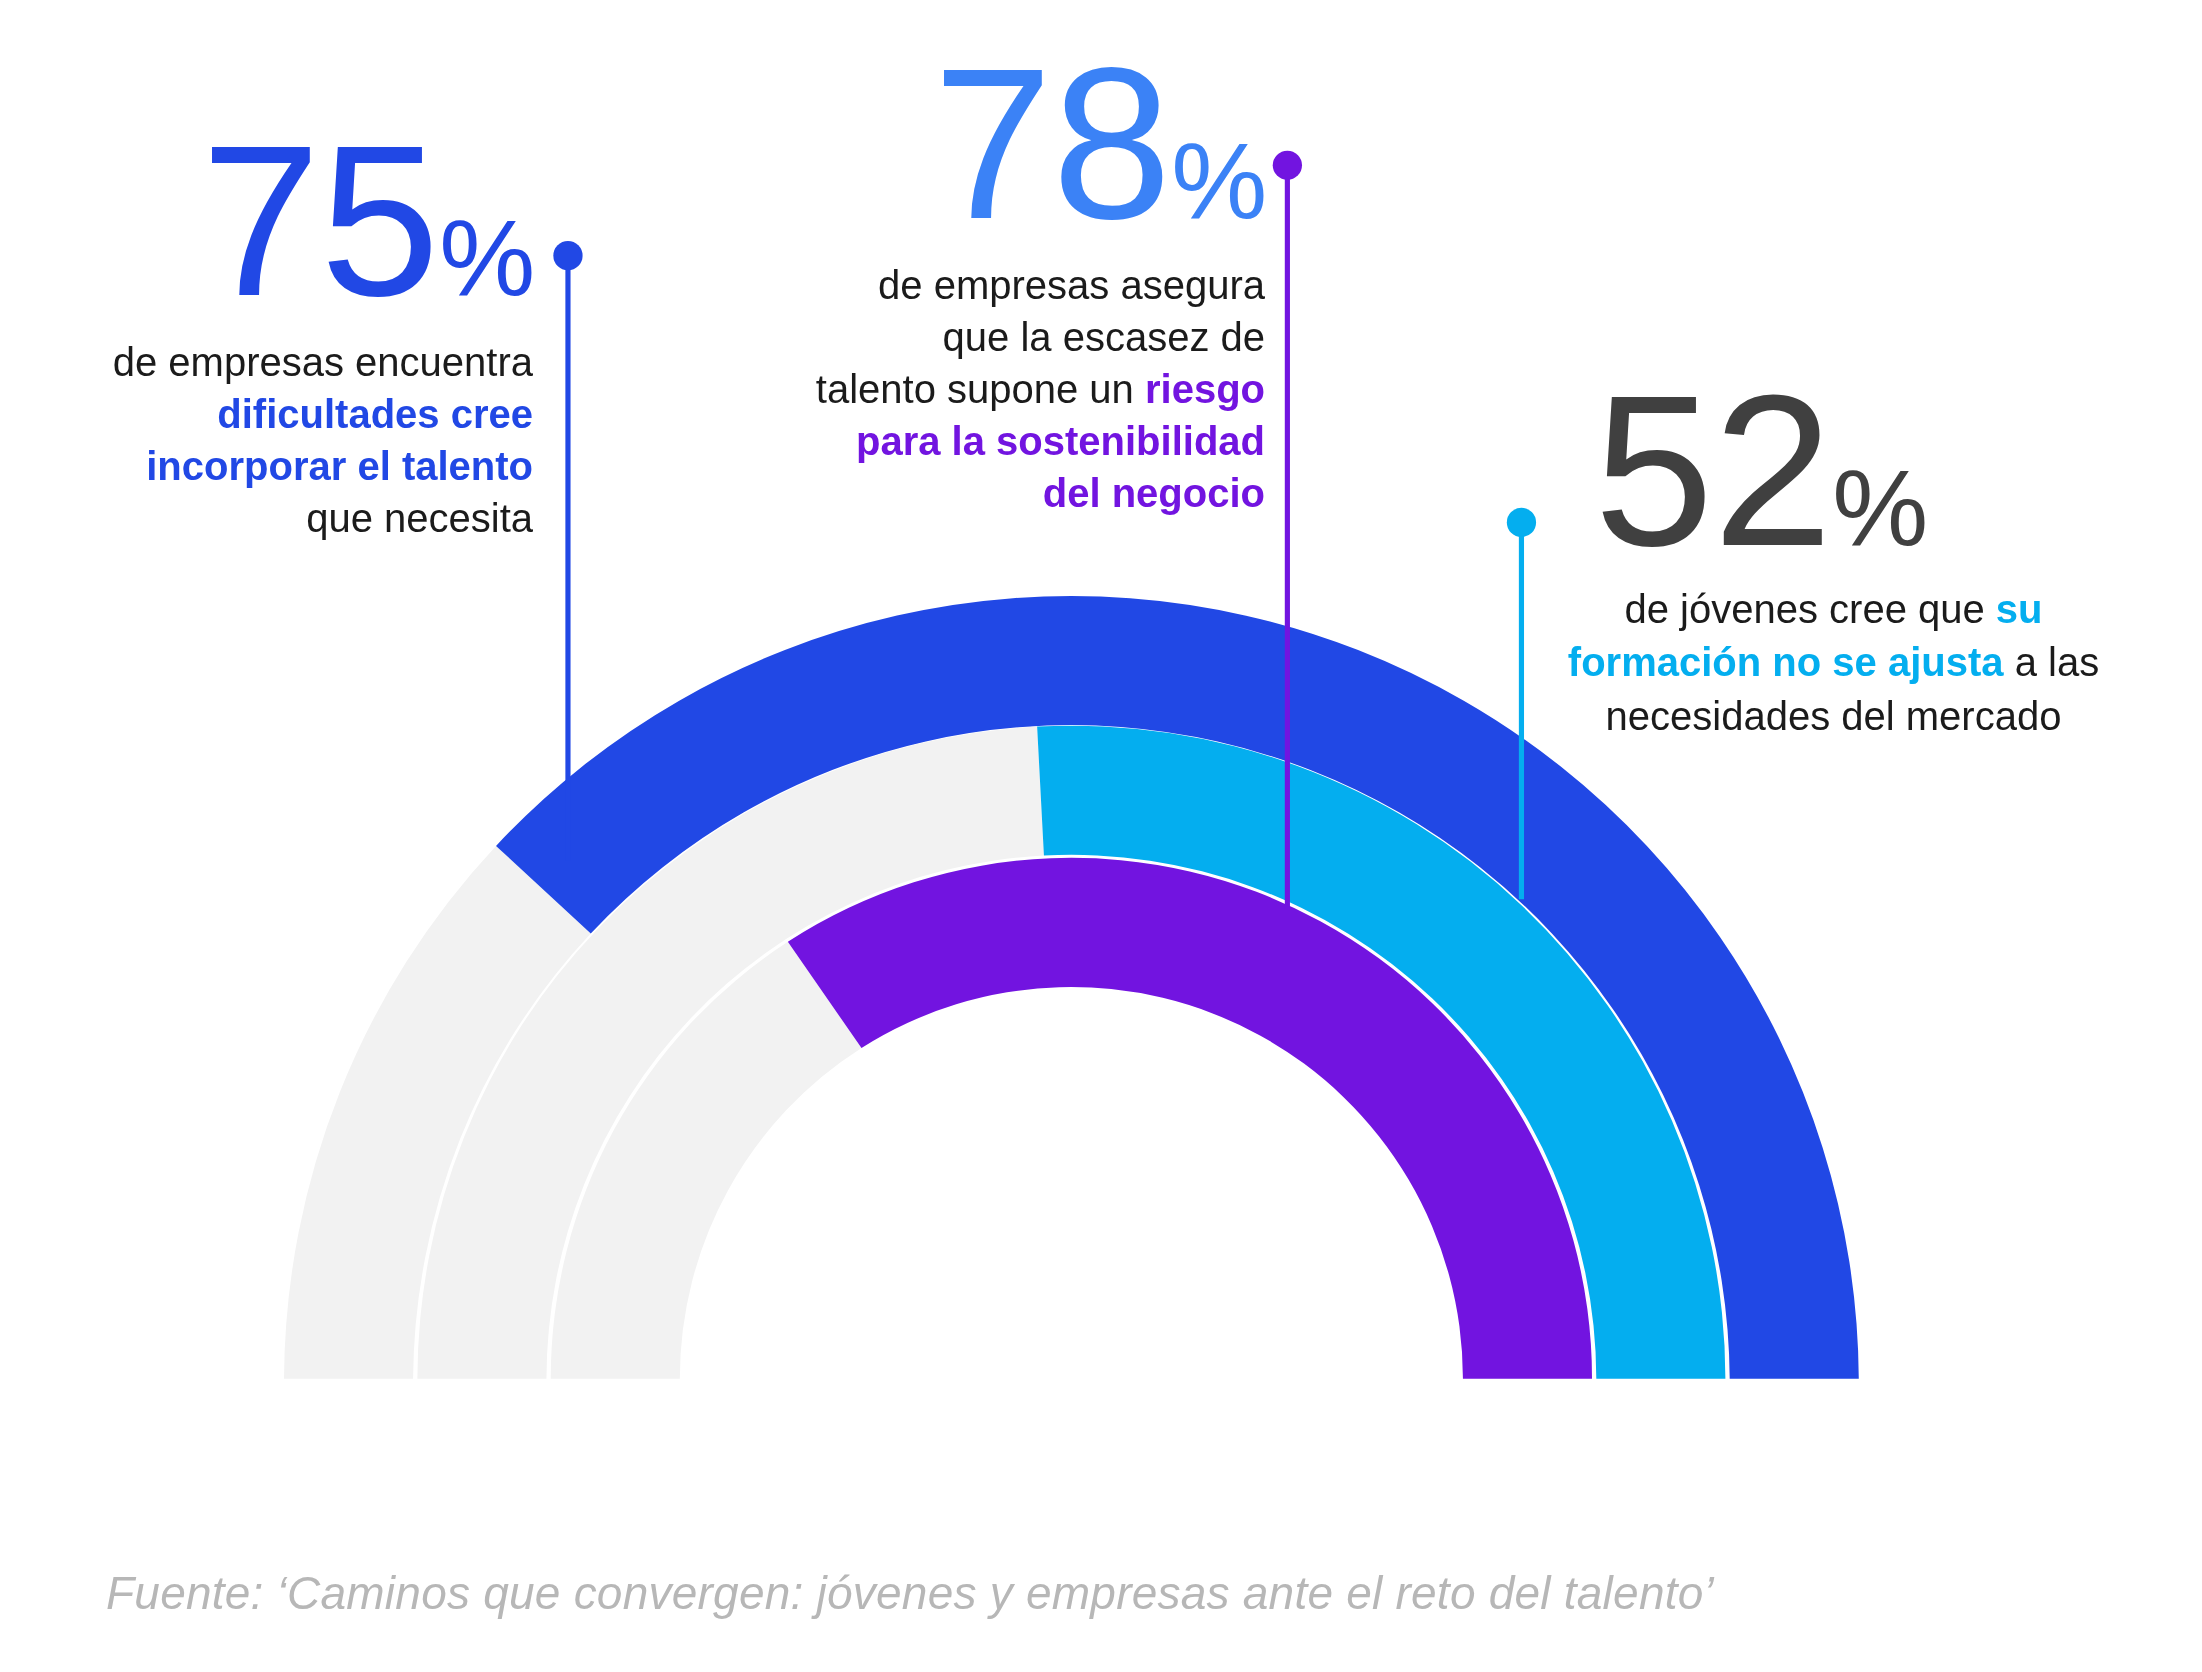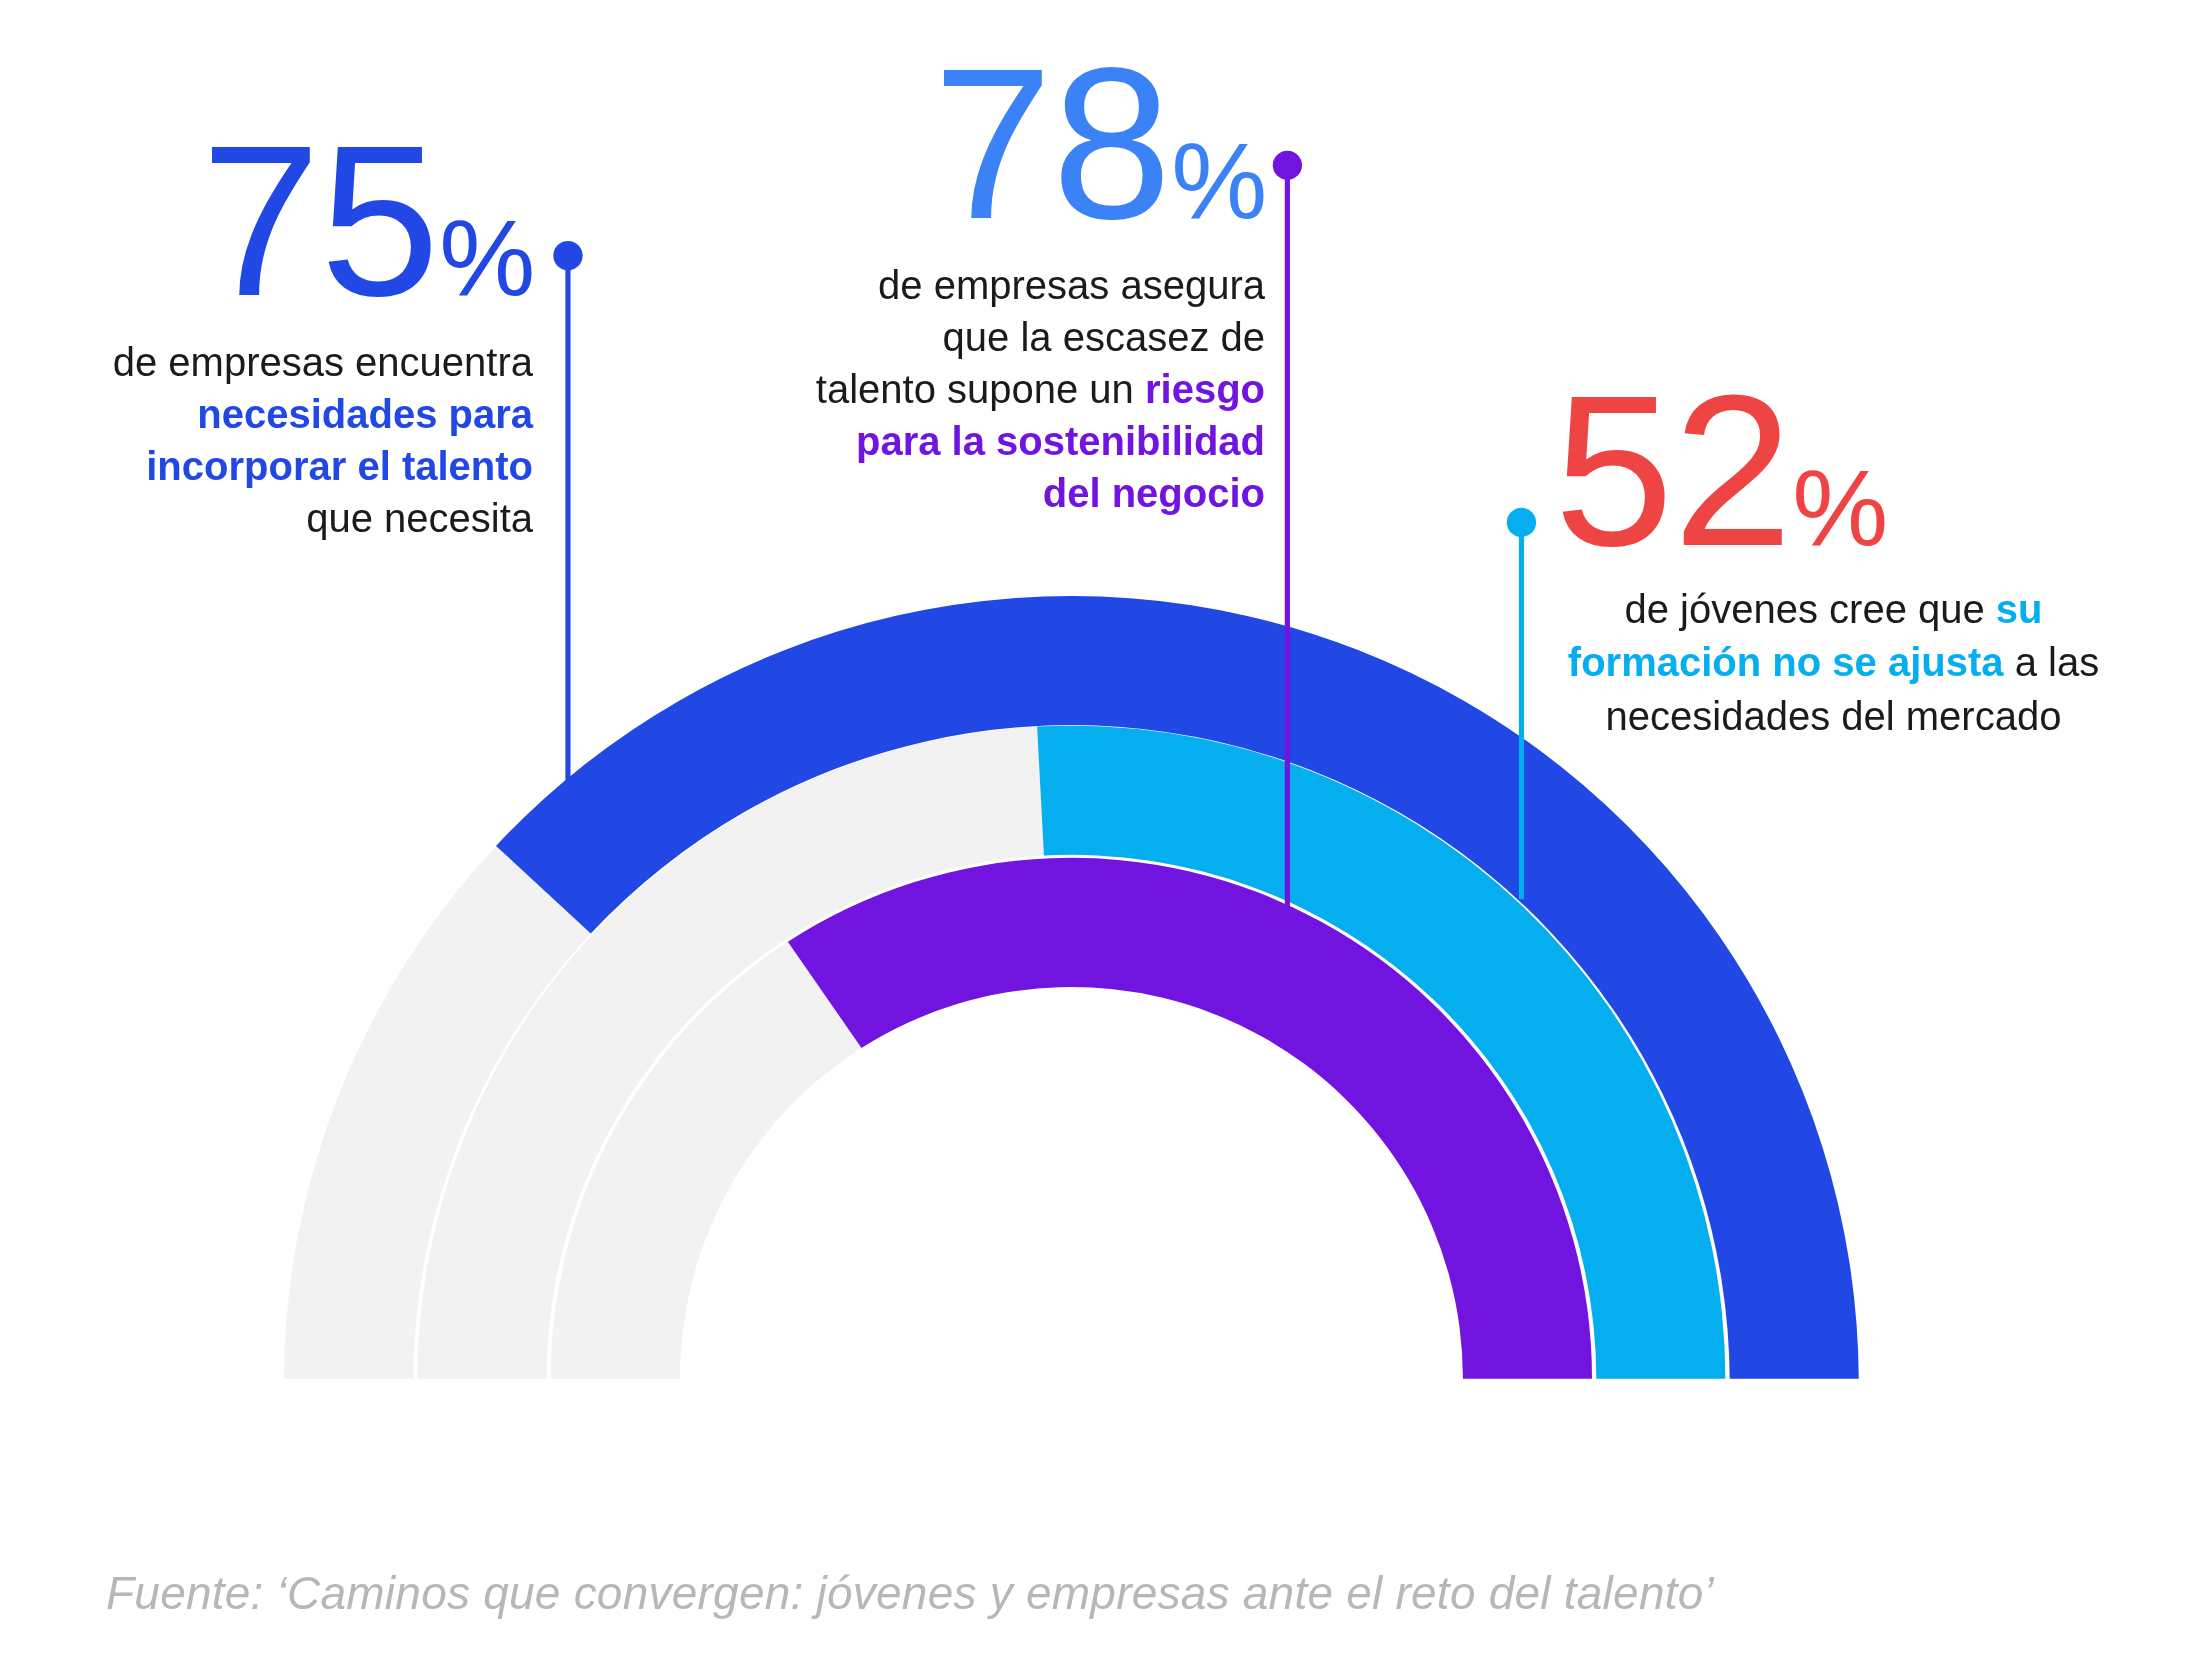--- a/index.html
+++ b/index.html
@@ -36,21 +36,21 @@
   #c-75 .big{color:#2148E5;}
   #c-75 b{color:#2148E5;}
 
   
   #c-78{left:740px;top:52px;width:525px;text-align:right;}
   #c-78 .big{color:#3b82f6;}
   #c-78 b{color:#7214E0;}
 
   
   #c-52{left:1554px;top:379px;width:559px;text-align:left;}
-  #c-52 .big{color:#ef4444;}
+  #c-52 .big{color:#404040;margin-left:40px;}
   #c-52 b{color:#04AEEF;}
   #c-52 .body{line-height:1.34;text-align:center;}
 
   .spacer-sm{height:22.4px;}
   .spacer-52{height:19px;}
 
   
   #source{
     position:absolute;left:106px;top:1566px;
     font-size:46px;font-style:italic;color:#b7b7b7;
@@ -122,21 +122,21 @@
     </g>
   </svg>
 
   <div class="callout" id="c-75">
     <div class="big">
       <span class="num">75</span><span class="pct">%</span>
     </div>
     <div class="spacer-sm"></div>
     <div class="body">
       <div><span>de empresas encuentra</span></div>
-      <div><b>necesidades para</b></div>
+      <div><b>dificultades cree</b></div>
       <div><b>incorporar el talento</b></div>
       <div><span>que necesita</span></div>
     </div>
   </div>
 
   <div class="callout" id="c-78">
     <div class="big">
       <span class="num">78</span><span class="pct">%</span>
     </div>
     <div class="spacer-sm"></div>

